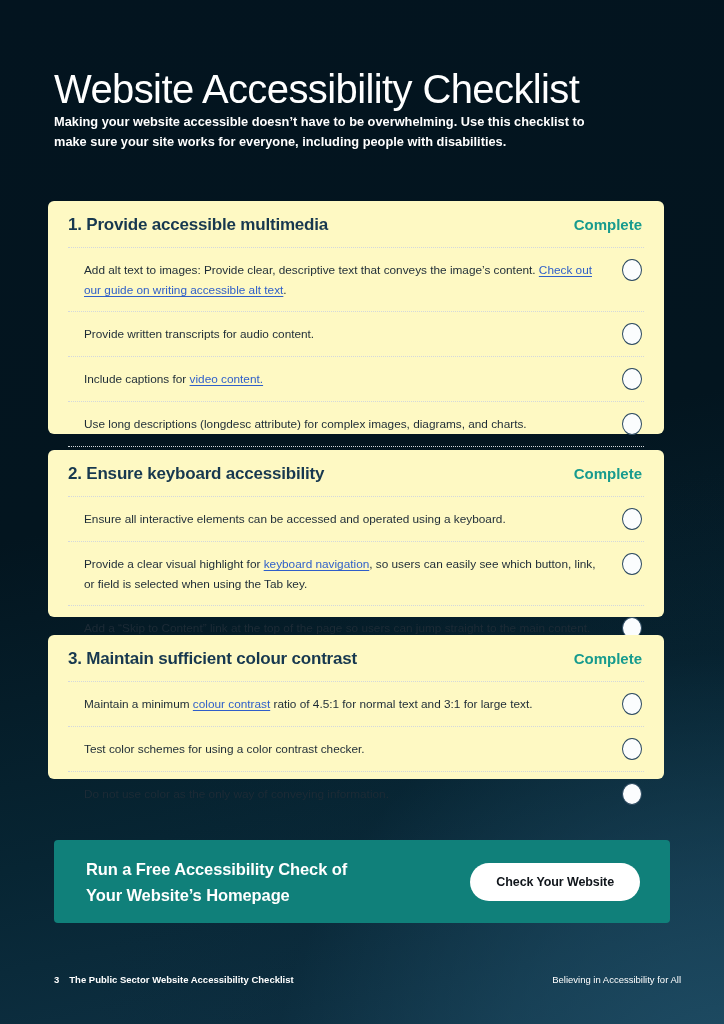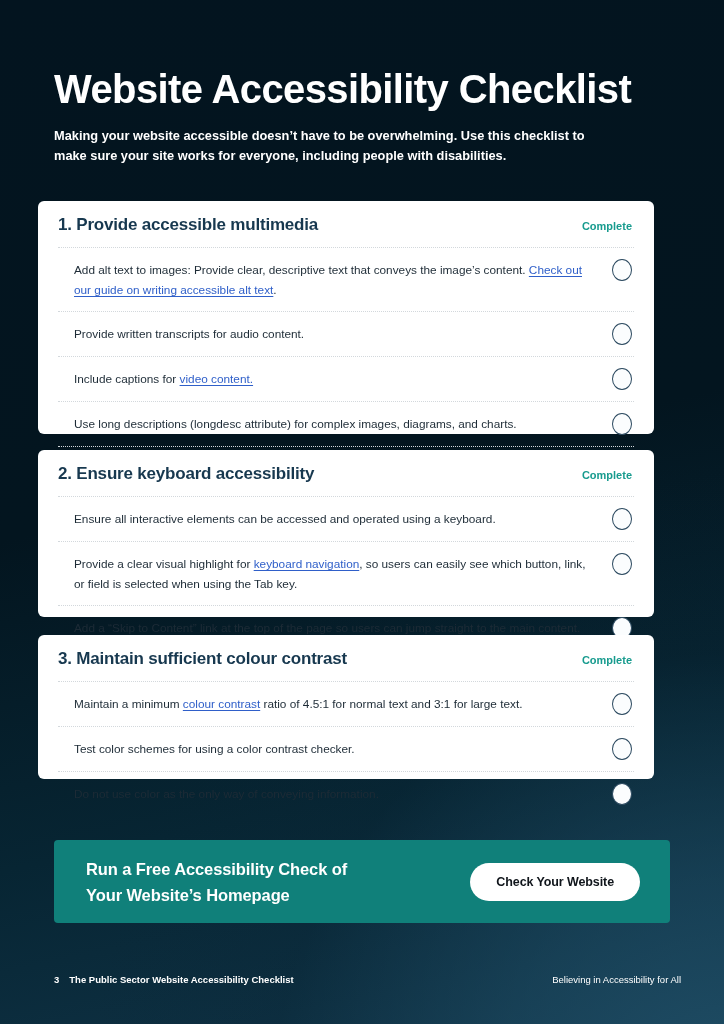--- a/index.html
+++ b/index.html
@@ -31,60 +31,60 @@
     position: absolute;
     left: 54px;
     top: 66px;
     width: 616px;
   }
 
   .page-title {
     color: #ffffff;
     font-size: 40px;
     line-height: 46px;
-    font-weight: bold;
+    font-weight: normal;
     letter-spacing: -0.6px;
   }
 
   .page-subtitle {
-    margin-top: 14px;
+    margin-top: 0;
     color: #ffffff;
     font-size: 12.8px;
     line-height: 20px;
     font-weight: bold;
     max-width: 545px;
   }
 
   
   .card {
     position: absolute;
-    left: 38px;
+    left: 48px;
     width: 616px;
-    background: #ffffff;
+    background: #fef9c3;
     border-radius: 6px;
     padding: 14px 20px 10px 20px;
   }
 
   .card-head {
     display: flex;
     align-items: baseline;
     justify-content: space-between;
     padding: 0 0 12px 0;
   }
 
   .card-title {
     color: #17384f;
     font-size: 17px;
     font-weight: bold;
     letter-spacing: -0.2px;
   }
 
   .complete-label {
     color: #179b8e;
-    font-size: 11px;
+    font-size: 15px;
     font-weight: bold;
     white-space: nowrap;
     padding-right: 2px;
   }
 
   .divider {
     height: 0;
     border-top: 1.5px dotted #d3d8dc;
   }
 

